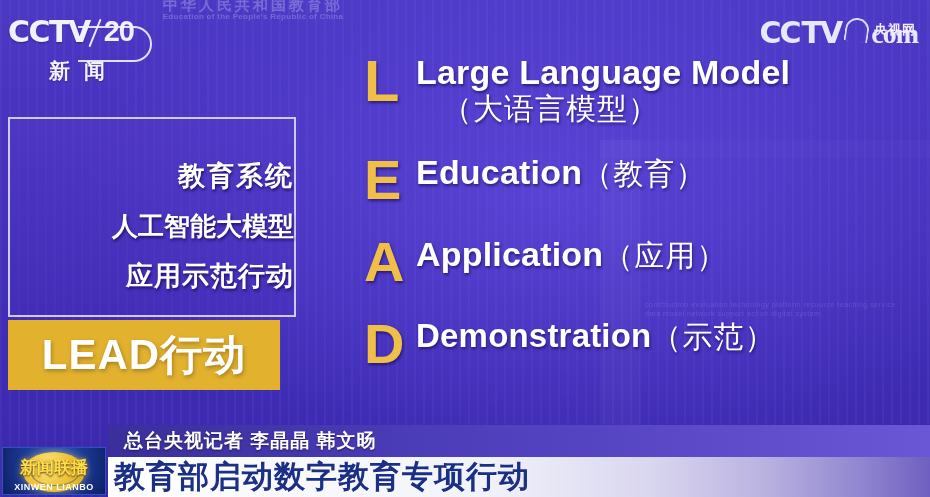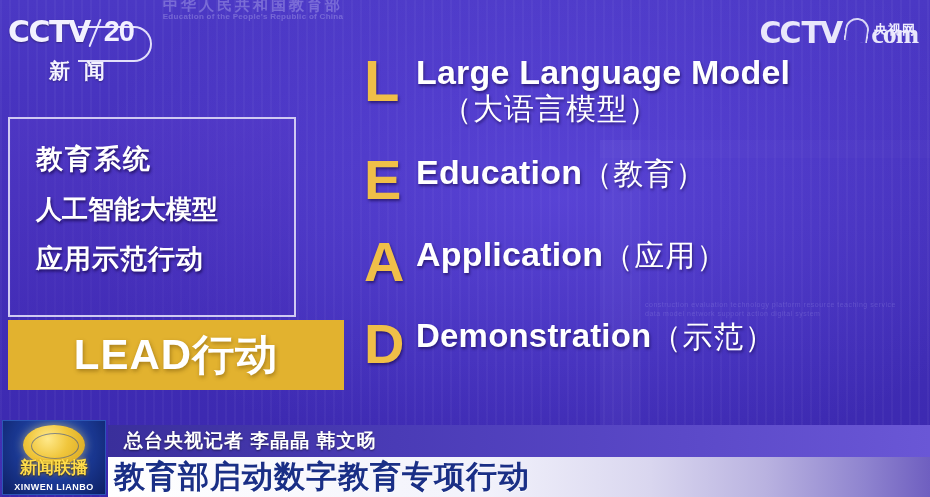--- a/index.html
+++ b/index.html
@@ -100,32 +100,32 @@
     font-size:13px;font-weight:bold;color:#efedff;letter-spacing:1px;
   }
 
   
   .panel{
     position:absolute;left:8px;top:117px;width:288px;height:200px;
     border:2px solid #cfc9f2;box-sizing:border-box;
     background:linear-gradient(180deg,rgba(86,58,200,.45),rgba(70,45,185,.45));
   }
   .panel .lines{
-    position:absolute;left:0;right:0;top:15px;padding:0 26px;
+    position:absolute;left:0;right:0;top:32px;padding:0 0;text-align:right;
   }
   .panel .ln{
     color:#ffffff;font-weight:bold;font-size:27px;line-height:50px;
     letter-spacing:2px;white-space:nowrap;
     text-shadow:1px 2px 3px rgba(20,6,70,.75);
   }
   .panel .ln.l2{font-size:26px;letter-spacing:0px;}
   .panel .ln.l3{font-size:27px;letter-spacing:1px;}
 
   .leadbanner{
-    position:absolute;left:8px;top:320px;width:336px;height:70px;
+    position:absolute;left:8px;top:320px;width:272px;height:70px;
     background:#e2b22f;box-sizing:border-box;
     display:flex;align-items:center;justify-content:center;
   }
   .leadbanner span{
     color:#ffffff;font-weight:bold;font-size:42px;letter-spacing:1px;
     text-shadow:1px 2px 4px rgba(90,60,0,.45);white-space:nowrap;
   }
 
   
   .lead-list{position:absolute;left:364px;top:52px;width:566px;}
@@ -153,21 +153,21 @@
   #row-l .letter{font-size:58px;}
   #row-l .cn{padding-left:26px;margin-top:-2px;}
   #row-e{margin-top:24px;}
   #row-a{margin-top:26px;}
   #row-d{margin-top:26px;}
   #row-d .en{font-size:33px;}
 
   
   .lower{position:absolute;left:0;bottom:0;width:930px;height:72px;}
   .lower .logo{
-    position:absolute;left:2px;bottom:2px;width:104px;height:75px;
+    position:absolute;left:2px;bottom:2px;width:104px;height:48px;
     background:radial-gradient(circle at 50% 34%,#2f62c8 0%,#1b3a96 52%,#0d1f63 100%);
     border:1px solid #2b56b5;box-sizing:border-box;overflow:hidden;
   }
   .lower .globe{
     position:absolute;left:50%;top:4px;transform:translateX(-50%);
     width:62px;height:40px;border-radius:50%;
     background:radial-gradient(circle at 40% 35%,#ffe98a 0%,#f0c63c 45%,#d8a51f 100%);
     box-shadow:0 0 10px rgba(255,214,90,.55);
   }
   .lower .globe::after{

